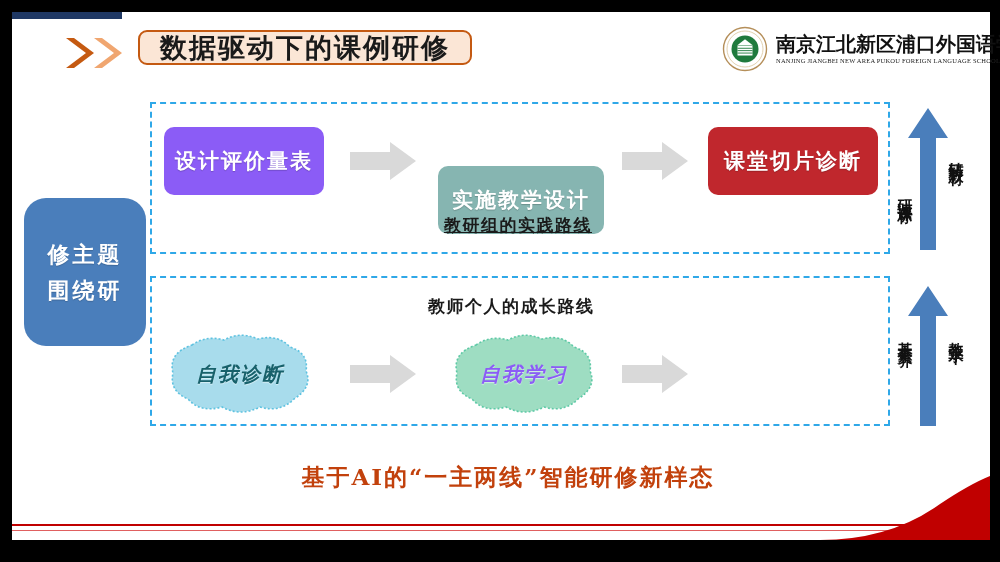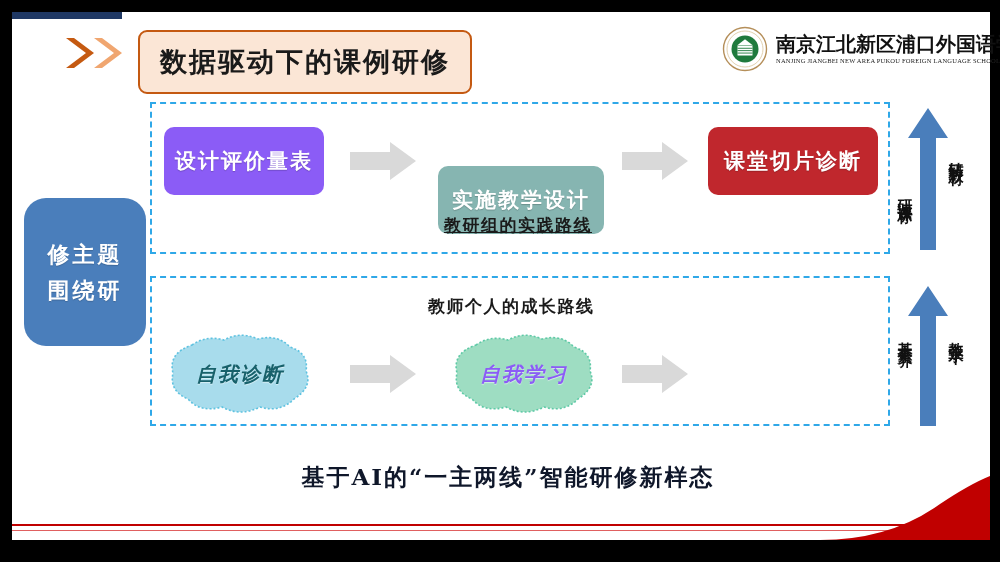--- a/index.html
+++ b/index.html
@@ -46,21 +46,21 @@
 
   
   .chevrons {
     position: absolute;
     left: 64px; top: 36px;
     width: 68px; height: 34px;
   }
   .title-banner {
     position: absolute;
     left: 138px; top: 30px;
-    width: 334px; height: 64px;
+    width: 334px; height: 35px;
     background: #fbe6d6;
     border: 2.5px solid #c45911;
     border-radius: 9px;
     box-sizing: border-box;
     display: flex;
     align-items: center;
     justify-content: center;
   }
   .title-banner-text {
     font-family: "DejaVu Serif", "Liberation Serif", serif;
@@ -189,21 +189,21 @@
   #vlabel-1 { left: 948px; top: 150px; }
   #vlabel-2 { left: 897px; top: 330px; }
   #vlabel-3 { left: 948px; top: 330px; }
 
   
   .bottom-caption {
     position: absolute;
     left: 16px; right: 0; top: 462px;
     text-align: center;
     font-family: "DejaVu Serif", "Liberation Serif", serif;
-    font-size: 23px; font-weight: bold; color: #0f172a;
+    font-size: 23px; font-weight: bold; color: #c2410c;
     letter-spacing: 2px;
   }
 
   
   .red-rule-a {
     position: absolute; left: 12px; right: 10px; bottom: 36px;
     height: 2px; background: #c00000;
   }
   .red-rule-b {
     position: absolute; left: 12px; right: 10px; bottom: 31px;

